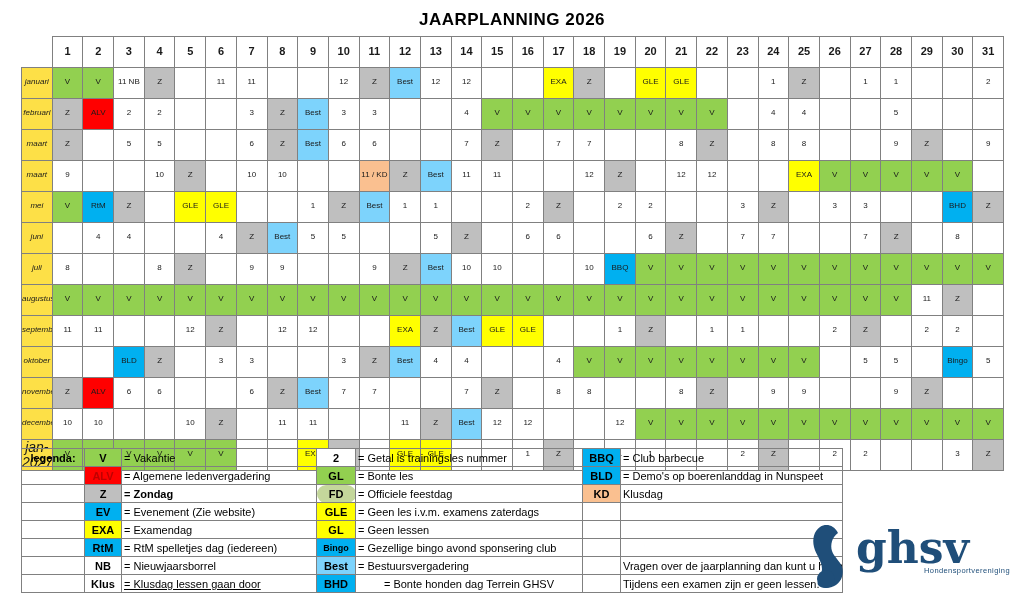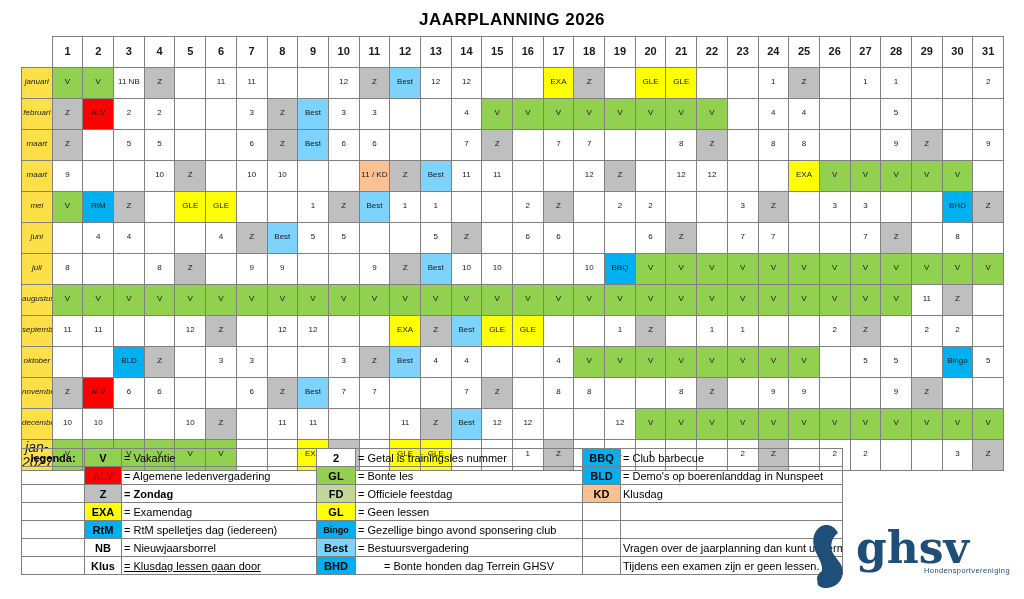--- a/index.html
+++ b/index.html
@@ -631,24 +631,33 @@
           <td class="leg-txt" style="width: 190px;">= Algemene ledenvergadering</td>
           <td class="leg-key c-green" style="width: 34px;">GL</td>
           <td class="leg-txt" style="width: 222px;">= Bonte les</td>
           <td class="leg-key c-blue" style="width: 33px;">BLD</td>
           <td class="leg-txt">= Demo's op boerenlanddag in Nunspeet</td>
         </tr>
         <tr>
           <td class="leg-head" style="width: 58px; border-right: 1px solid rgb(128, 128, 128);"></td>
           <td class="leg-key c-grey" style="width: 32px;">Z</td>
           <td class="leg-txt" style="width: 190px; font-weight: bold;">= Zondag</td>
-          <td class="leg-key c-olive" style="width: 34px;">FD</td>
+          <td class="leg-key c-olive" style="width: 34px; border-radius: 9px;">FD</td>
           <td class="leg-txt" style="width: 222px;">= Officiele feestdag</td>
           <td class="leg-key c-orange" style="width: 33px;">KD</td>
           <td class="leg-txt">Klusdag</td>
+        </tr>
+        <tr>
+          <td class="leg-head" style="width: 58px; border-right: 1px solid rgb(128, 128, 128);"></td>
+          <td class="leg-key c-blue" style="width: 32px;">EV</td>
+          <td class="leg-txt" style="width: 190px;">= Evenement (Zie website)</td>
+          <td class="leg-key c-yellow" style="width: 34px;">GLE</td>
+          <td class="leg-txt" style="width: 222px;">= Geen les i.v.m. examens zaterdags</td>
+          <td class="leg-key c-white" style="width: 33px;"></td>
+          <td class="leg-txt"></td>
         </tr>
         <tr>
           <td class="leg-head" style="width: 58px; border-right: 1px solid rgb(128, 128, 128);"></td>
           <td class="leg-key c-yellow" style="width: 32px;">EXA</td>
           <td class="leg-txt" style="width: 190px;">= Examendag</td>
           <td class="leg-key c-yellow" style="width: 34px;">GL</td>
           <td class="leg-txt" style="width: 222px;">= Geen lessen</td>
           <td class="leg-key c-white" style="width: 33px;"></td>
           <td class="leg-txt"></td>
         </tr>

